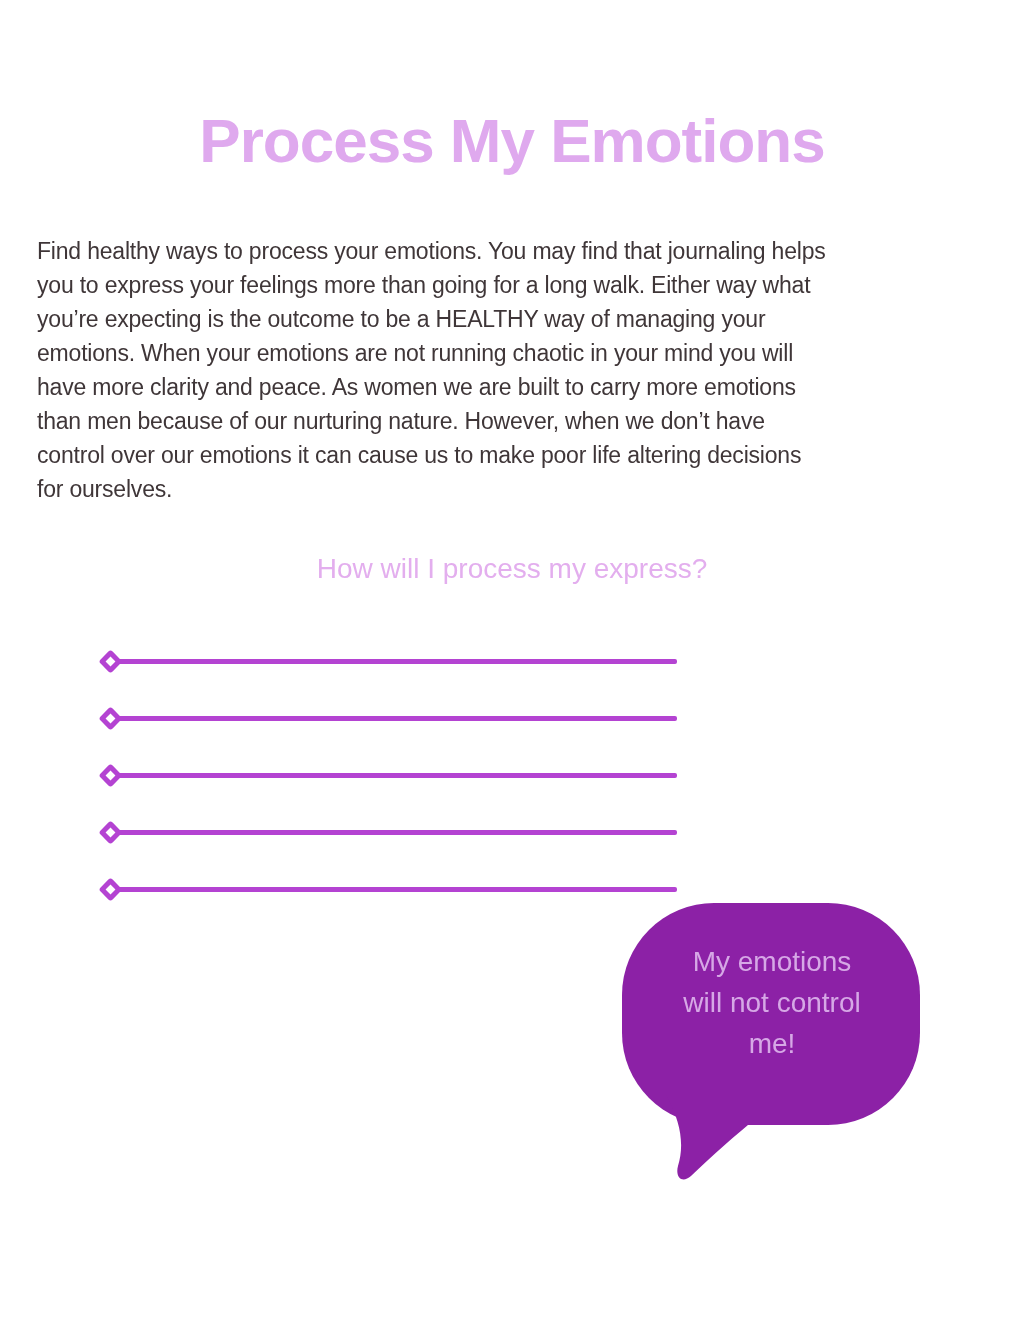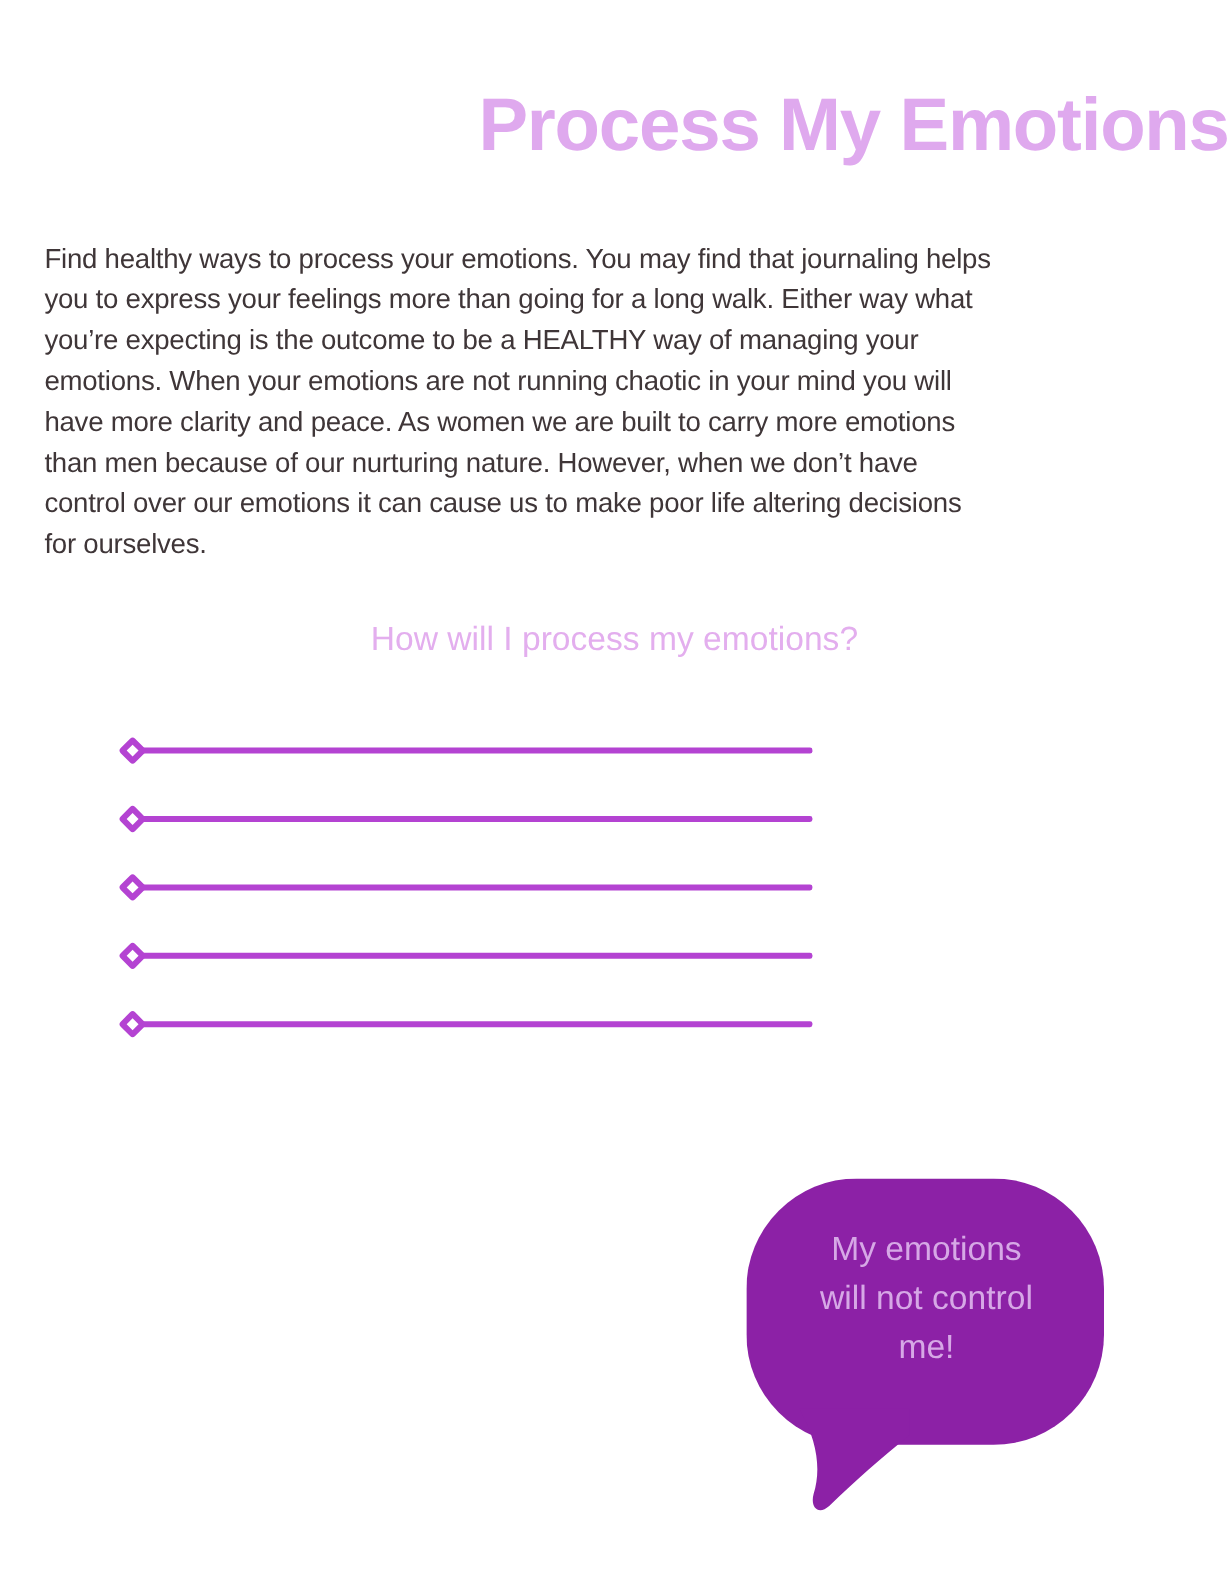--- a/index.html
+++ b/index.html
@@ -15,22 +15,22 @@
   html, body { margin: 0; padding: 0; }
   body {
     width: 1024px;
     height: 1326px;
     position: relative;
     background: var(--bg);
     font-family: "Liberation Sans", sans-serif;
     overflow: hidden;
   }
   .title {
-    margin: 68px 0 0 0;
-    text-align: right;
+    margin: 104px 0 0 0;
+    text-align: center;
     font-size: 62px;
     line-height: 1.2;
     font-weight: bold;
     letter-spacing: -1px;
     color: var(--title-color);
   }
   .intro {
     margin: 56px auto 0 auto;
     width: 950px;
     text-align: left;
@@ -73,21 +73,21 @@
     left: 19px;
     right: 0;
     top: 9px;
     height: 5px;
     border-radius: 2px;
     background: var(--line-color);
   }
   .speech-bubble {
     position: absolute;
     left: 622px;
-    top: 982px;
+    top: 903px;
     width: 300px;
     height: 280px;
   }
   .speech-bubble svg {
     position: absolute;
     left: 0;
     top: 0;
     width: 300px;
     height: 280px;
   }
@@ -111,21 +111,21 @@
 
 <div class="intro">Find healthy ways to process your emotions. You may find that journaling helps
 you to express your feelings more than going for a long walk. Either way what
 you’re expecting is the outcome to be a HEALTHY way of managing your
 emotions. When your emotions are not running chaotic in your mind you will
 have more clarity and peace. As women we are built to carry more emotions
 than men because of our nurturing nature. However, when we don’t have
 control over our emotions it can cause us to make poor life altering decisions
 for ourselves.</div>
 
-<h2 class="prompt">How will I process my emotions?</h2>
+<h2 class="prompt">How will I process my express?</h2>
 
 <div class="journal">
     <div class="journal-row">
       <span class="diamond"></span>
       <span class="rule"></span>
     </div>
     <div class="journal-row">
       <span class="diamond"></span>
       <span class="rule"></span>
     </div>

